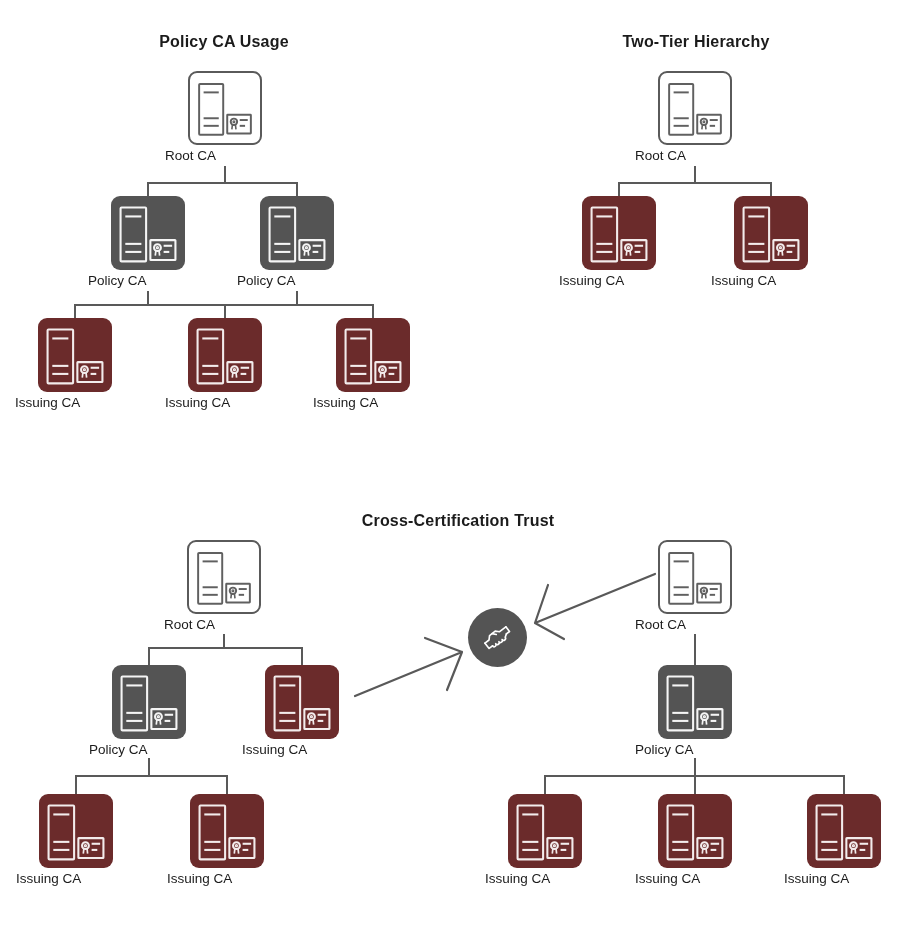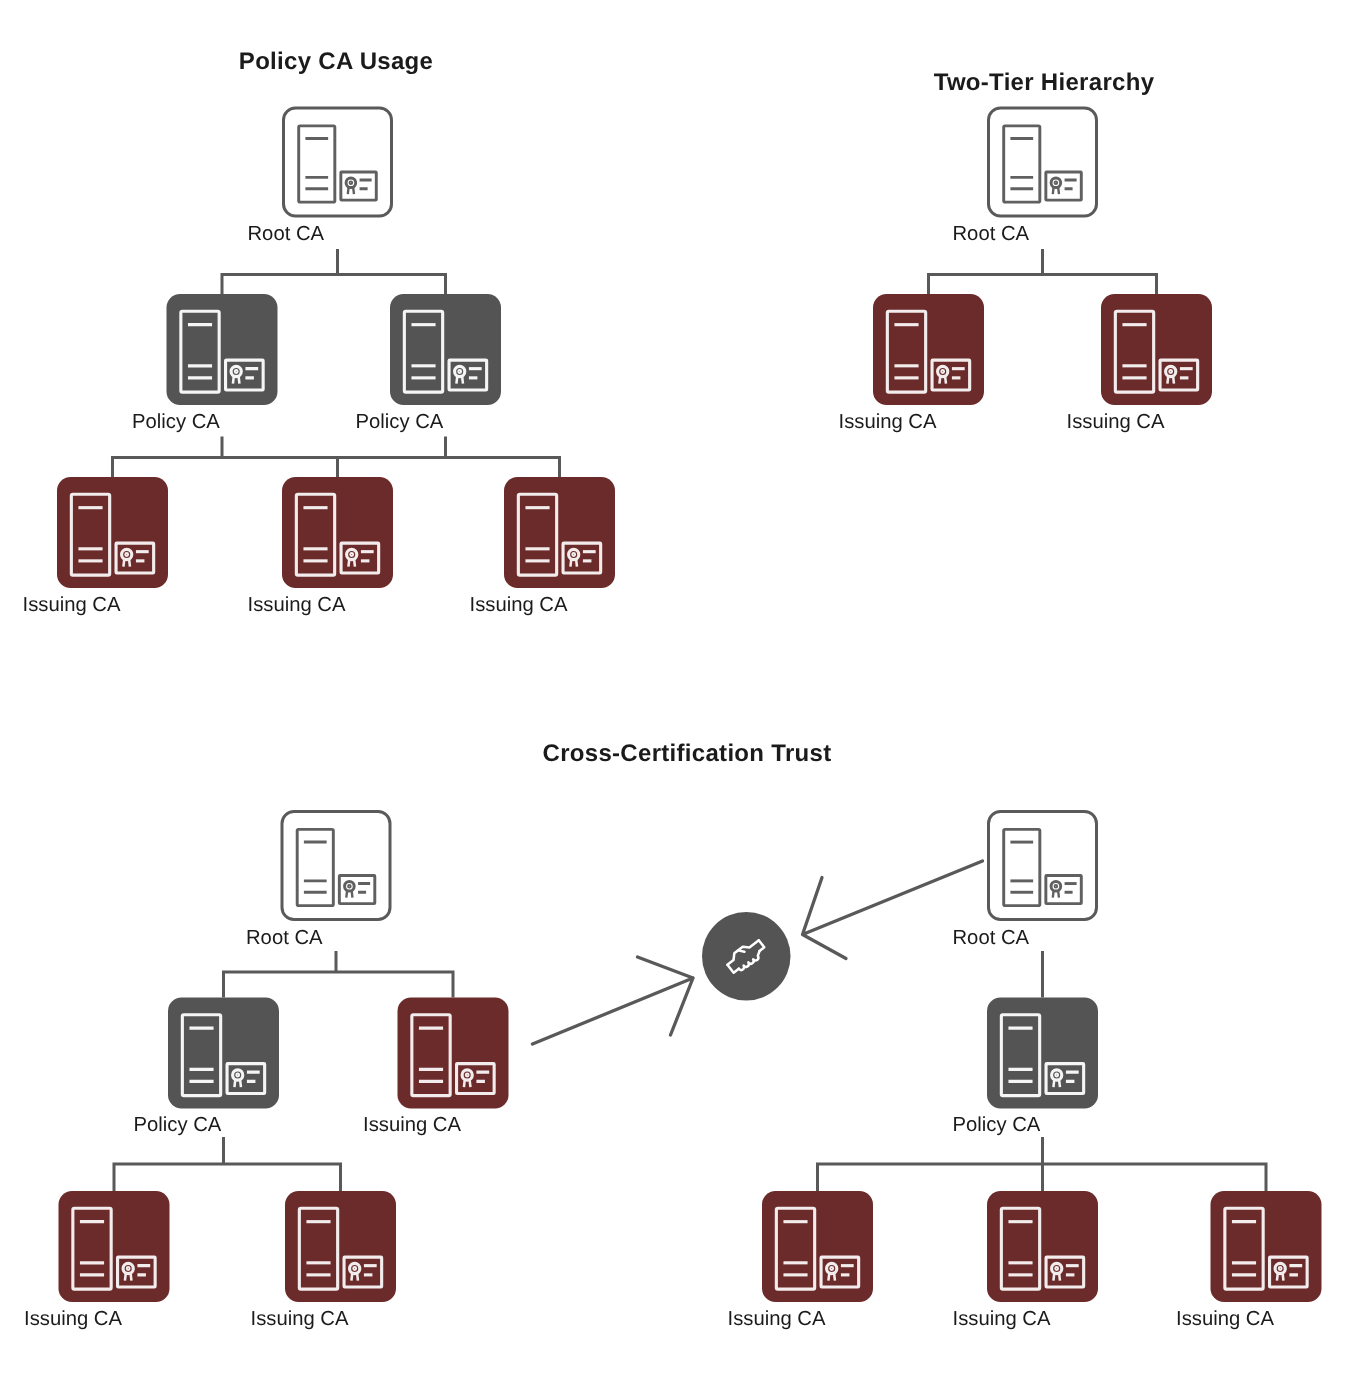--- a/index.html
+++ b/index.html
@@ -61,22 +61,22 @@
   <svg class="overlay" viewBox="0 0 912 933">
     <path class="connector" d="M225 166 V183 M148 196 V183 H297 V196 M148 291 V305 M297 291 V305 M75 318 V305 H373 V318 M225 305 V318"></path>
     <path class="connector" d="M695 166 V183 M619 196 V183 H771 V196"></path>
     <path class="connector" d="M224 634 V648 M149 665 V648 H302 V665 M149 758 V776 M76 794 V776 H227 V794"></path>
     <path class="connector" d="M695 634 V665 M695 758 V776 M545 794 V776 H844 V794 M695 776 V794"></path>
     <path class="arrow" d="M355 696 L462 652 M425 638 L462 652 L447 690"></path>
     <path class="arrow" d="M655 574 L535 623 M548 585 L535 623 L564 639"></path>
   </svg>
 
   <div class="section-title" style="left:94px;top:33px;width:260px;">Policy CA Usage</div>
-  <div class="section-title" style="left:566px;top:47px;width:260px;">Two-Tier Hierarchy</div>
-  <div class="section-title" style="left:308px;top:494px;width:300px;">Cross-Certification Trust</div>
+  <div class="section-title" style="left:566px;top:33px;width:260px;">Two-Tier Hierarchy</div>
+  <div class="section-title" style="left:308px;top:512px;width:300px;">Cross-Certification Trust</div>
 
   <div class="ca-node root" style="left:188px;top:71px;">
     <div class="ca-box">
       <svg viewBox="0 0 74 74">
           <use href="#ca-glyph"></use>
         </svg>
     </div>
     <div class="ca-label">Root CA</div>
   </div>
   <div class="ca-node policy" style="left:111px;top:196px;">

